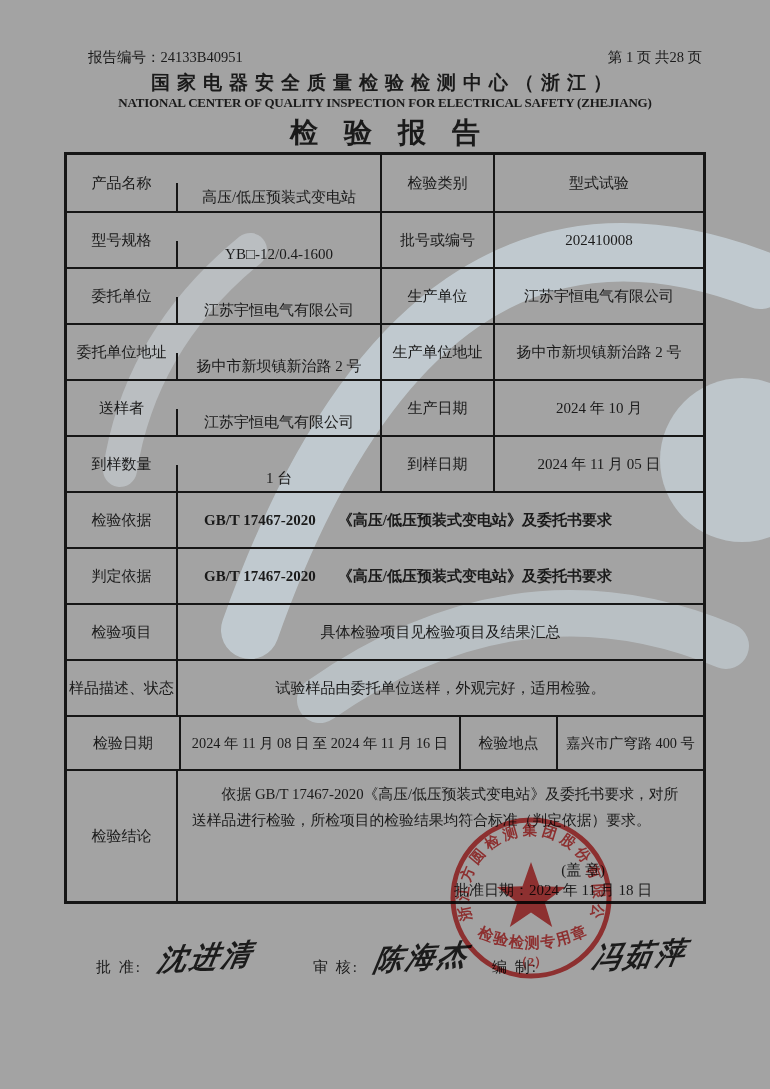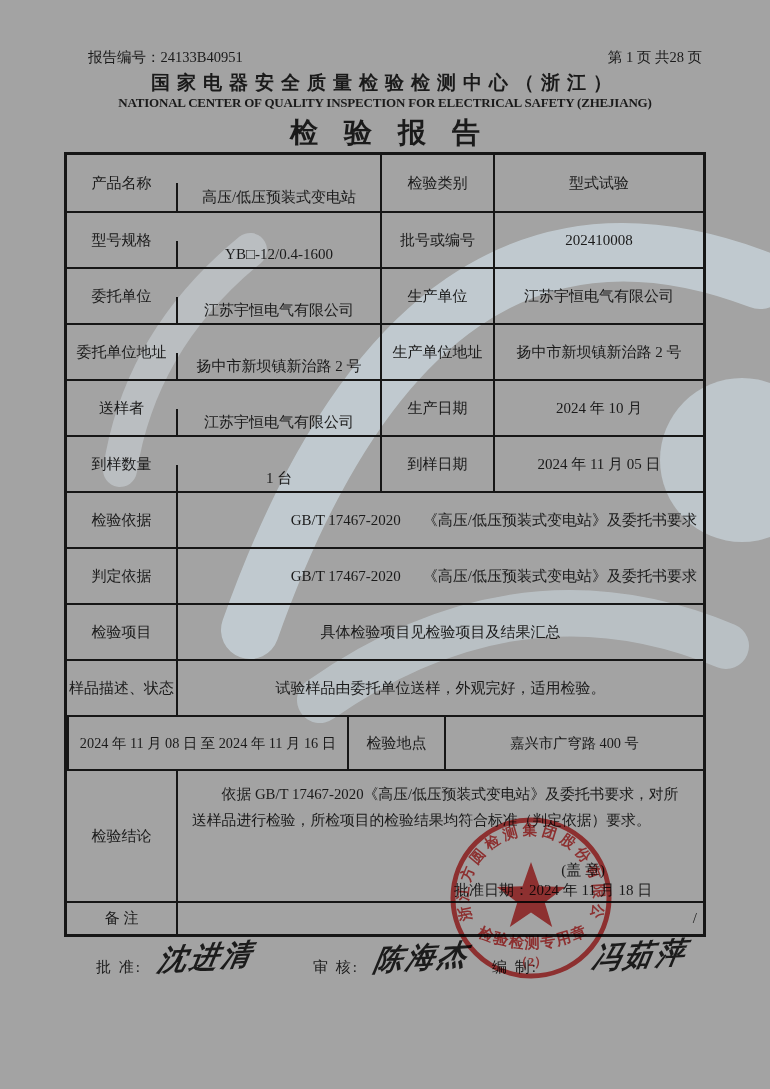--- a/index.html
+++ b/index.html
@@ -24,21 +24,21 @@
        box-sizing:border-box;z-index:1;background:transparent;}
   .tr{display:flex;align-items:stretch;box-sizing:border-box;border-top:2px solid #161616;}
   .tr.first{border-top:none;}
   .h56{height:56px;} .h54{height:54px;} .h132{height:132px;} .h33{height:33px;}
   .td{box-sizing:border-box;border-left:2px solid #161616;display:flex;align-items:center;
       justify-content:center;text-align:center;font-size:15px;padding:2px 6px;overflow:hidden;}
   .td.nb{border-left:none;}
   .w-l1{width:109px;flex:none;} .w-v1{width:204px;flex:none;margin-top:28px;} .w-l2{width:113px;flex:none;}
   .grow{flex:1;}
   .w-dl1{width:112px;flex:none;} .w-dv1{width:280px;flex:none;} .w-dl2{width:97px;flex:none;}
-  .leftal{justify-content:flex-end;text-align:left;padding-left:26px;}
+  .leftal{justify-content:flex-start;text-align:left;padding-left:26px;font-weight:bold;}
   .basis .std{margin-right:22px;white-space:nowrap;}
   .basis .desc{white-space:nowrap;}
   .datecell{font-size:14.3px;white-space:nowrap;}
   .concl{display:block;position:relative;text-align:left;padding:10px 14px 4px 14px;}
   .concl-text{margin:0;text-indent:2em;font-size:14.8px;line-height:26px;}
   .seal-hint{position:absolute;right:98px;top:90px;font-size:15px;white-space:nowrap;}
   .approve-date{position:absolute;left:276px;top:110px;font-size:15px;white-space:nowrap;}
   
   .stamp{position:absolute;left:447px;top:814px;width:168px;height:168px;z-index:3;
          mix-blend-mode:multiply;opacity:0.92;}
@@ -133,38 +133,35 @@
       <div class="td nb w-l1">检验项目</div>
       <div class="td grow">具体检验项目见检验项目及结果汇总</div>
     </div>
 
     <div class="tr h56">
       <div class="td nb w-l1" style="padding:2px 2px;">样品描述、状态</div>
       <div class="td grow">试验样品由委托单位送样，外观完好，适用检验。</div>
     </div>
 
     <div class="tr h54">
+      <div class="td nb w-dl1">检验日期</div>
       <div class="td w-dv1 datecell">2024 年 11 月 08 日 至 2024 年 11 月 16 日</div>
       <div class="td w-dl2">检验地点</div>
       <div class="td grow datecell">嘉兴市广穹路 400 号</div>
     </div>
 
     <div class="tr h132">
       <div class="td nb w-l1">检验结论</div>
       <div class="td grow concl">
         <p class="concl-text">依据 GB/T 17467-2020《高压/低压预装式变电站》及委托书要求，对所送样品进行检验，所检项目的检验结果均符合标准（判定依据）要求。</p>
         <span class="seal-hint">(盖 章)</span>
         <span class="approve-date">批准日期：2024 年 11 月 18 日</span>
       </div>
     </div>
 
-    <div class="tr h33">
-      <div class="td nb w-l1">备 注</div>
-      <div class="td grow leftal">/</div>
-    </div>
 
   </div>
 
   <svg class="stamp" viewBox="0 0 168 168" aria-hidden="true">
     <circle cx="84" cy="84" r="78" fill="none" stroke="#d93a3a" stroke-width="5"></circle>
     <path fill="#d93a3a" d="M 84,48 L 92.5,72.3 L 118.2,72.9 L 97.7,88.4 L 105.2,113.1 L 84,98.4 L 62.8,113.1 L 70.3,88.4 L 49.8,72.9 L 75.5,72.3 Z"></path>
     <defs>
       <path id="arcTop" d="M 24.8 105.5 A 63 63 0 1 1 143.2 105.5" fill="none"></path>
       <path id="arcBottom" d="M 30 122 Q 84 146 138 122" fill="none"></path>
     </defs>

